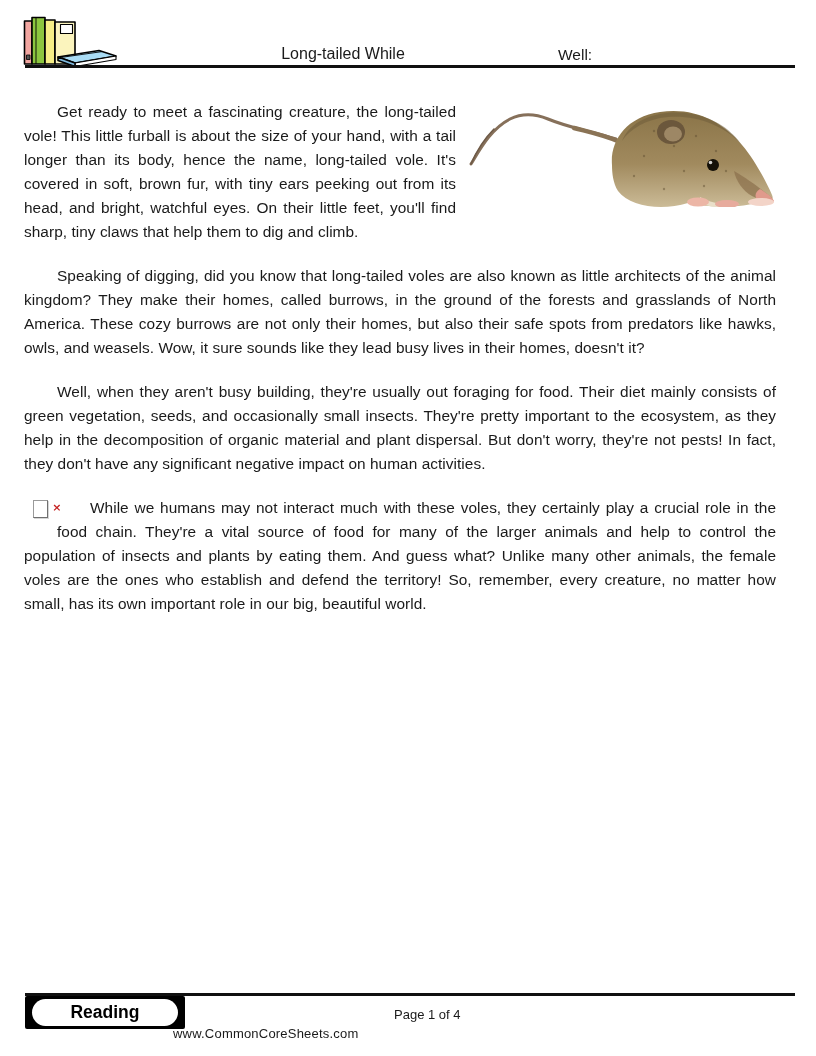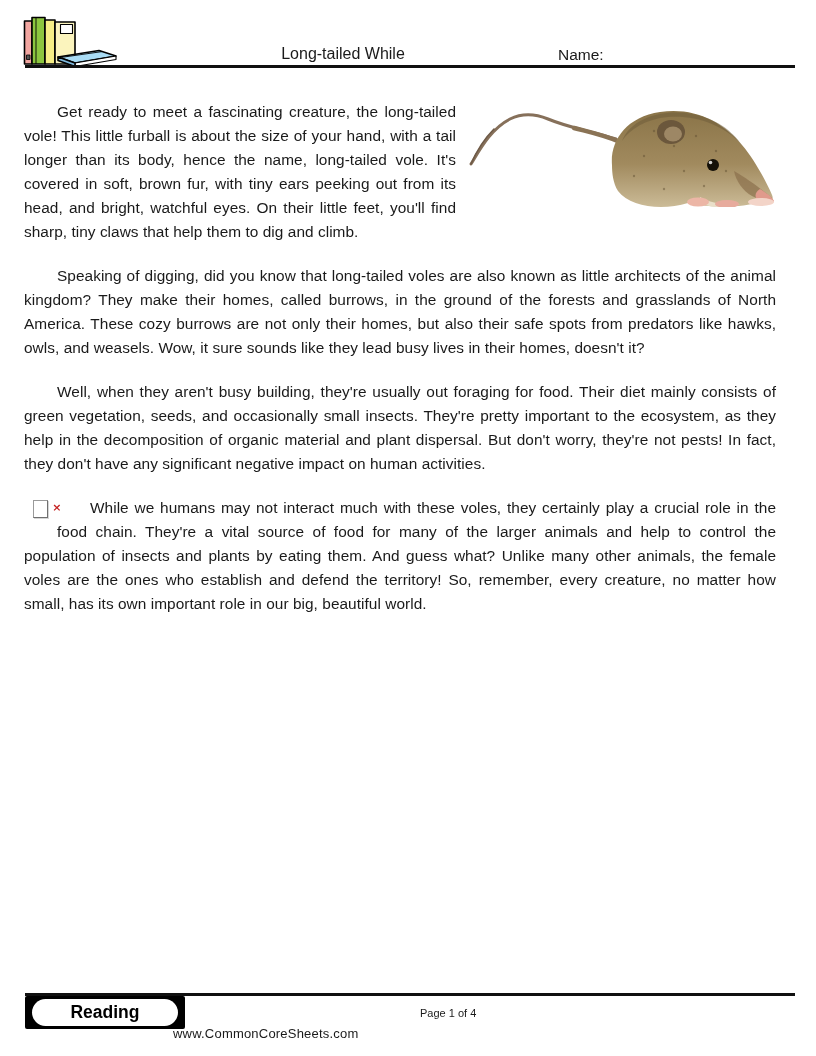--- a/index.html
+++ b/index.html
@@ -55,21 +55,21 @@
   }
   .badge-pill {
     flex:1; margin:3px 7px; background:#fff; border-radius:999px;
     display:flex; align-items:center; justify-content:center;
     font-weight:bold; font-size:17.5px; color:#000;
   }
   .website {
     position:absolute; left:173px; top:1012px; font-size:13px; letter-spacing:0.2px;margin-top:14px;
   }
   .page-indicator {
-    position:absolute; left:420px; top:1007px; font-size:11px;
+    position:absolute; left:394px; top:1007px; font-size:13px;
   }
 </style>
 </head>
 <body>
 
 <div class="page">
 
   <div class="logo">
     <svg viewBox="0 0 100 58" xmlns="http://www.w3.org/2000/svg">
       <g stroke="#000" stroke-width="1.6" stroke-linejoin="round">
@@ -82,21 +82,21 @@
         <rect x="38.5" y="12.5" width="12" height="9" fill="#ffffff" stroke-width="1.1"></rect>
         <polygon points="36,45 77,38.5 94,44 53,51" fill="#a9dcf5"></polygon>
         <polygon points="53,51 94,44 94,47.5 53,54.5" fill="#ffffff" stroke-width="1.1"></polygon>
         <polygon points="36,45 36,48.5 53,54.5 53,51" fill="#7fb9dd"></polygon>
         <line x1="40" y1="45.3" x2="80" y2="39.6" stroke-width="0.9"></line>
       </g>
     </svg>
   </div>
 
   <div class="doc-title">Long-tailed While</div>
-  <div class="name-label">Name:</div>
+  <div class="name-label">Well:</div>
   <div class="header-rule"></div>
 
   <div class="content">
 
     <p class="para">
       <span class="vole-figure">
         <svg viewBox="0 0 312 106" xmlns="http://www.w3.org/2000/svg">
           <defs>
             <linearGradient id="fur" x1="0" y1="0" x2="0" y2="1">
               <stop offset="0" stop-color="#8a7448"></stop>

